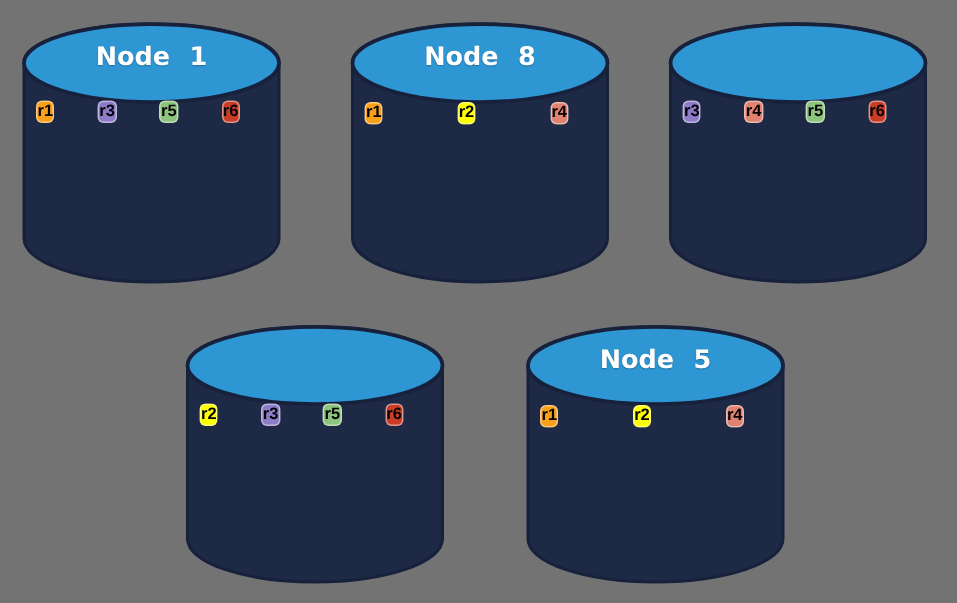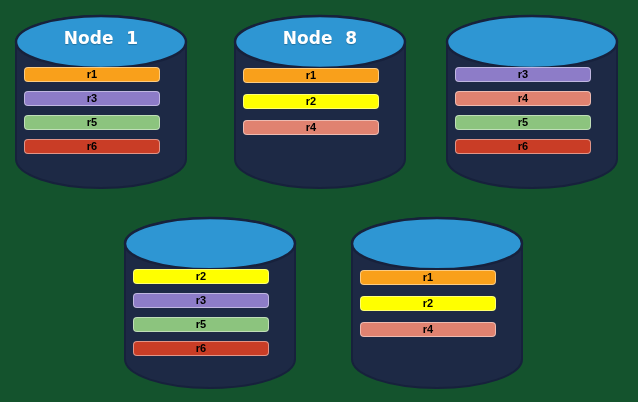--- a/index.html
+++ b/index.html
@@ -1,37 +1,37 @@
 <!DOCTYPE html>
 <html><head>
 <meta charset="utf-8">
 <style>
   html,body{margin:0;padding:0;background:#ffffff;}
   .canvas{
-    position:relative;width:638px;height:402px;background:#14532d;
+    position:relative;width:638px;height:402px;background:#737373;
     font-family:"Liberation Sans", sans-serif;overflow:hidden;
   }
   .node{position:absolute;width:176px;height:182px;}
   .n1{left:13px;top:8px;}
   .n2{left:232px;top:8px;}
   .n3{left:444px;top:8px;}
   .n4{left:122px;top:210px;height:180px;}
   .n5{left:349px;top:210px;height:180px;}
   .cyl{position:absolute;inset:0;width:100%;height:100%;}
   .cyl-body{stroke:#17213C;stroke-width:2;}
   .cyl-top{stroke:#17213C;stroke-width:2.5;}
   .node-title{
     position:absolute;top:20px;left:0;right:0;text-align:center;
     color:#ffffff;font-weight:bold;font-size:17px;word-spacing:7px;
     font-family:"DejaVu Sans","Liberation Sans",sans-serif;
     text-shadow:0 1px 1px rgba(0,0,0,0.25);
   }
   .bars{
     position:absolute;top:59px;left:11px;right:29px;
-    display:flex;flex-direction:column;gap:9px;justify-content:space-between;
+    display:flex;flex-direction:row;gap:9px;justify-content:space-between;
   }
   .bars-3{gap:11px;top:60px;}
   .bar{
     height:15px;border-radius:4px;border:1px solid rgba(255,255,255,0.45);
     display:flex;align-items:center;justify-content:center;
     box-sizing:border-box;
   }
   .bar span{
     font-size:11px;font-weight:bold;color:#000000;line-height:1;
     font-family:"Liberation Sans",sans-serif;
@@ -123,20 +123,21 @@
           <span>r6</span>
         </div>
     </div>
   </div>
 
   <div class="node n5">
     <svg class="cyl" viewBox="0 0 176 182" preserveAspectRatio="none">
       <path class="cyl-body" d="M 3 34 L 3 151 A 85 29 0 0 0 173 151 L 173 34 A 85 26 0 0 0 3 34 Z" fill="#1D2945"></path>
       <ellipse class="cyl-top" cx="88" cy="34" rx="85" ry="26" fill="#2E96D3"></ellipse>
     </svg>
+    <div class="node-title">Node 5</div>
     <div class="bars bars-3">
       <div class="bar" style="background-color: rgb(249, 160, 27);">
           <span>r1</span>
         </div>
       <div class="bar" style="background-color: rgb(255, 255, 0);">
           <span>r2</span>
         </div>
       <div class="bar" style="background-color: rgb(224, 130, 112);">
           <span>r4</span>
         </div>

